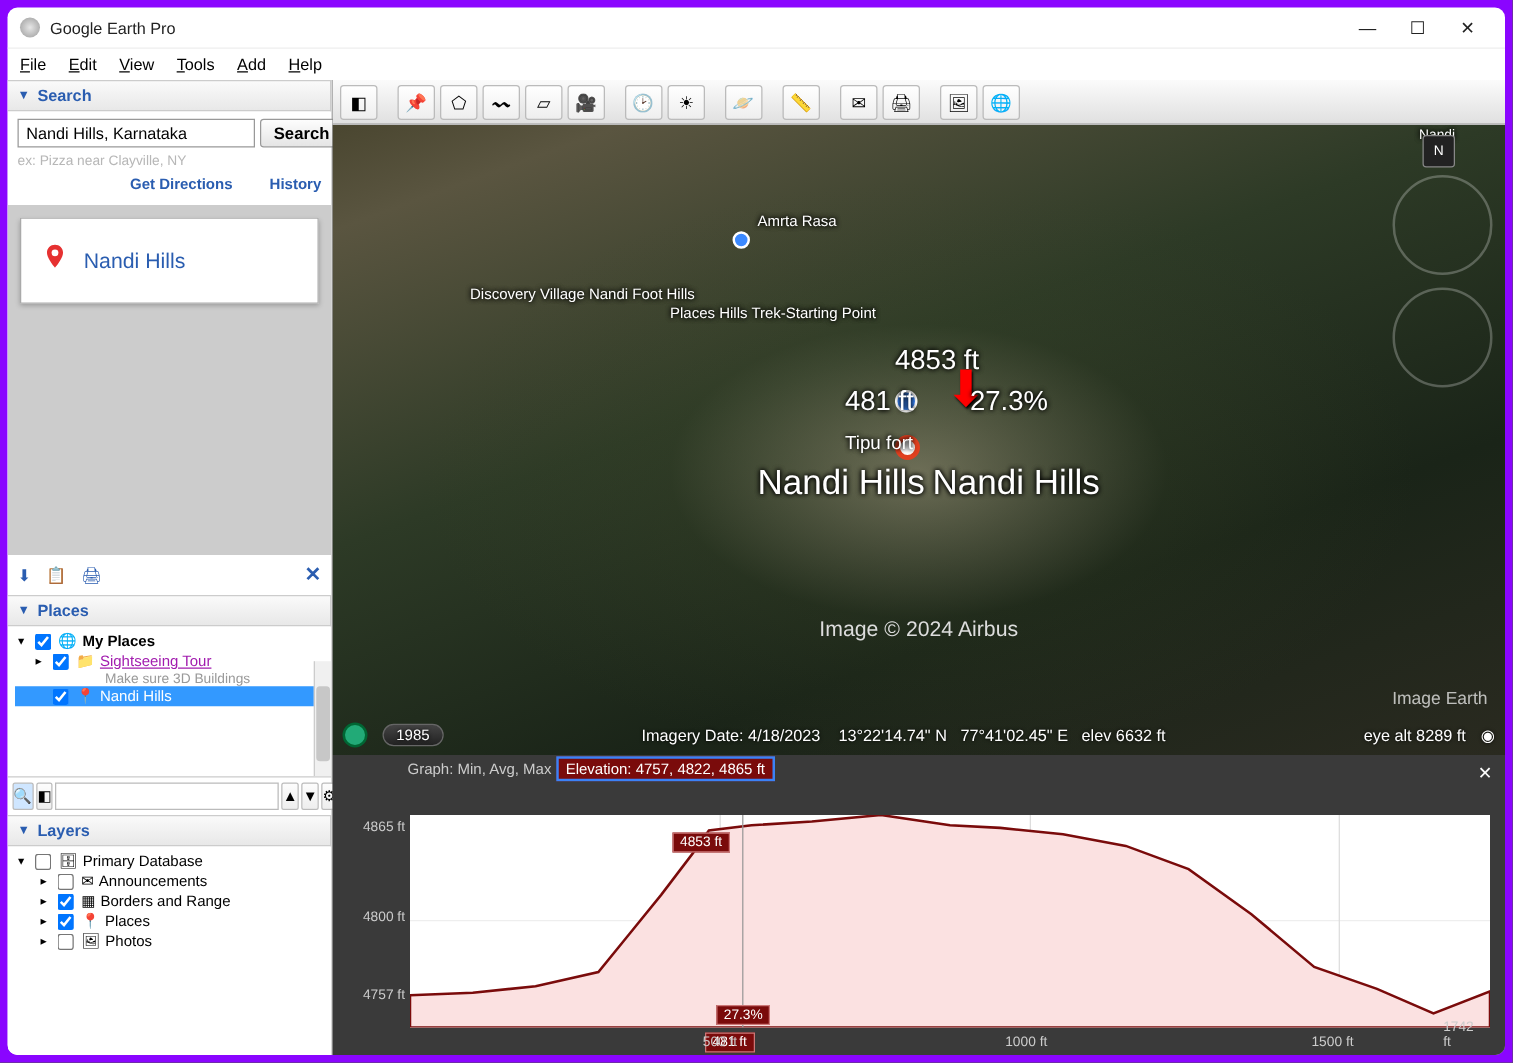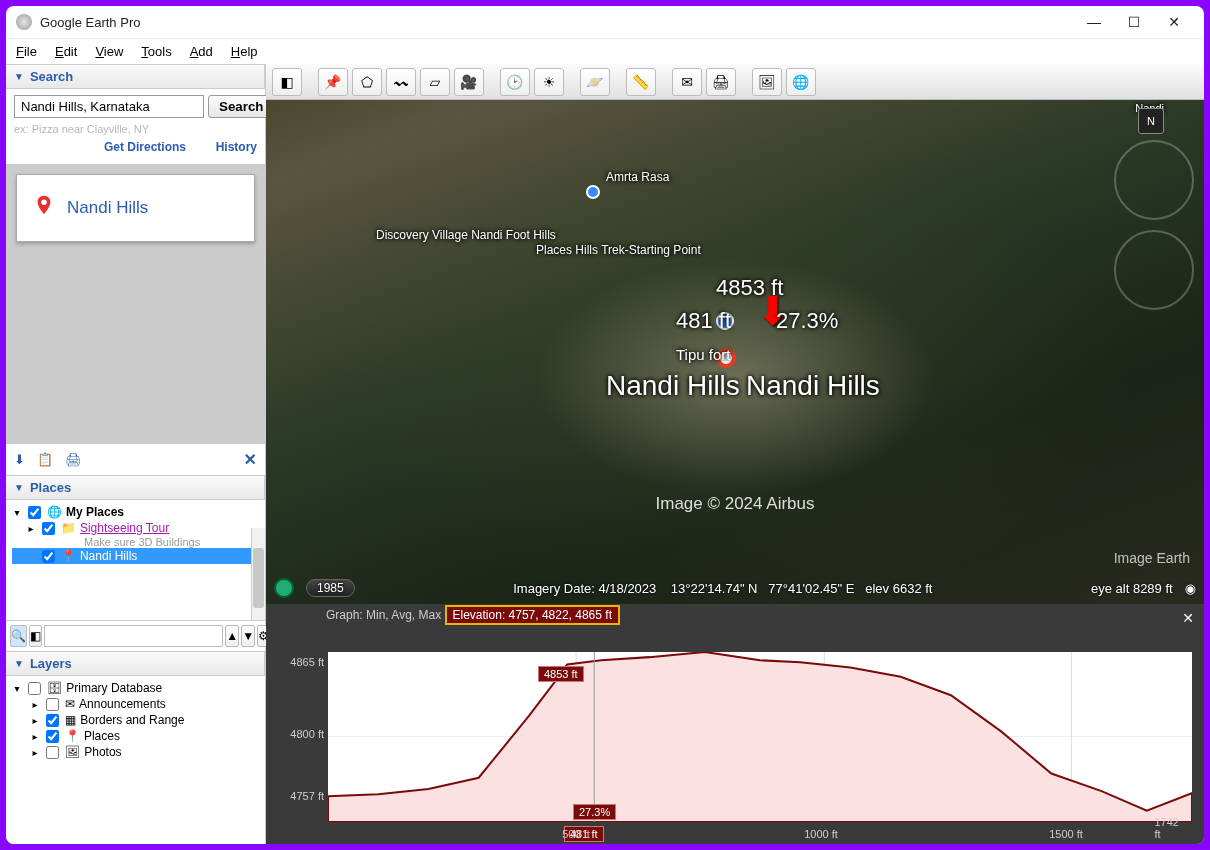--- a/index.html
+++ b/index.html
@@ -78,21 +78,21 @@
 .statusbar { position:absolute; bottom:4px; left:0; right:0; display:flex; color:#fff; font-size:13px; padding: 2px 8px; gap:12px; align-items:center; text-shadow:0 0 3px #000;}
 .statusbar .pill { background: linear-gradient(#444,#222); border:1px solid #666; border-radius:10px; padding:1px 10px; font-size:12px;}
 .statusbar .clk { width:20px; height:20px; background:#2a7; border:2px solid #063; border-radius:50%;}
 .statusbar .sp { flex:0 0 auto;}
 .statusbar .wide { flex:1; text-align:center;}
 
 
 .elevgraph { height: 240px; background:#3a3a3a; color:#ccc; position:relative; font-size:12px;}
 .elev-close { position:absolute; top:6px; right:10px; color:#fff; cursor:pointer; font-size:14px;}
 .elev-toprow { padding:4px 10px 0 60px; font-size:12px;}
-.elev-toprow .hl { background:#7a0b0b; border:2px solid #eab308; color:#fff; padding:1px 6px; }
+.elev-toprow .hl { background:#7a0b0b; border:2px solid #3b82f6; color:#fff; padding:1px 6px; }
 .elev-row2 { padding:0 10px 4px 60px; font-size:12px; display:flex; gap:30px;}
 .chart { position:absolute; left:62px; right:12px; top:48px; bottom:22px; background:#fff;}
 .chart svg { width:100%; height:100%; display:block;}
 .ytick { position:absolute; right: calc(100% - 58px); font-size:11px; transform:translateY(-50%); }
 .xtick { position:absolute; bottom:4px; font-size:11px; transform:translateX(-50%);}
 .marker-box { position:absolute; background:#7a0b0b; color:#fff; font-size:11px; padding:1px 5px; border:1px solid #c77; white-space:nowrap;}
 .scrollbar-v { position:absolute; right:0; top:28px; bottom:0; width:14px; background:#f0f0f0; border-left:1px solid #ccc;}
 .scrollbar-v .thumb { position:absolute; top:20px; left:1px; right:1px; height:60px; background:#c7c7c7; border-radius:3px;}
 svg.ticon { width:16px; height:16px; }
 </style>

